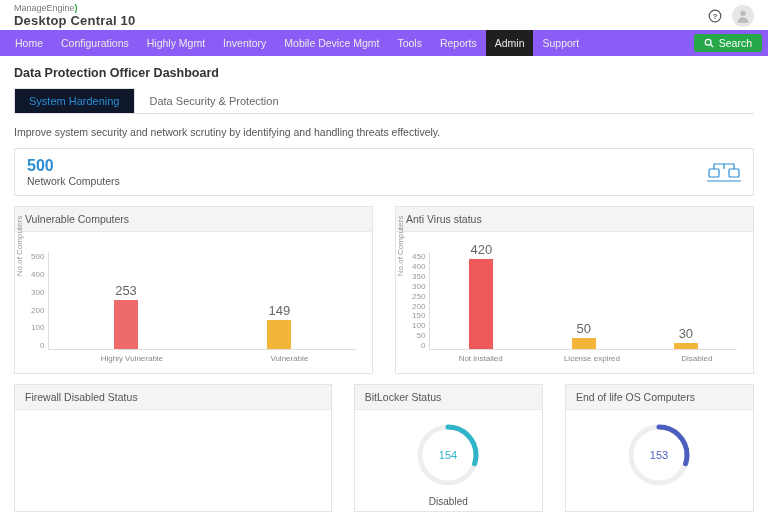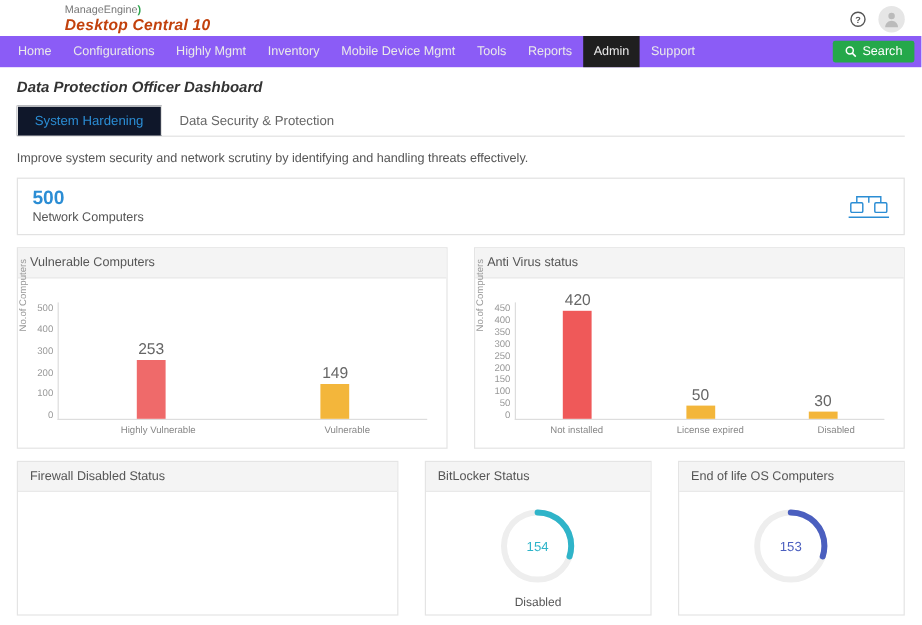--- a/index.html
+++ b/index.html
@@ -1,31 +1,31 @@
 <!DOCTYPE html>
 <html><head>
 <meta charset="utf-8">
 <style>
   * { box-sizing: border-box; margin: 0; padding: 0; }
   body { font-family: -apple-system, "Segoe UI", Arial, sans-serif; font-size: 11px; color: #333; background: #fff; width: 768px; }
   .topbar { display: flex; align-items: center; justify-content: space-between; padding: 4px 14px 2px; background: #fff; }
-  .logo-block { line-height: 1.1; margin-left: 40px; }
+  .logo-block { line-height: 1.1; }
   .logo-me { font-size: 9px; color: #777; }
   .logo-me b { color: #2aa34b; font-weight: 600; }
-  .logo-dc { font-size: 13px; font-weight: 600; color: #c2410c; letter-spacing: 0.2px; font-style: italic; }
+  .logo-dc { font-size: 13px; font-weight: 600; color: #404040; letter-spacing: 0.2px; }
   .top-right { display: flex; align-items: center; gap: 10px; }
   .help-icon { width: 14px; height: 14px; color: #555; }
   .avatar { width: 22px; height: 22px; border-radius: 50%; background: #e6e6e6; display:flex;align-items:center;justify-content:center;color:#bbb; }
   .nav { background: #8b5cf6; display: flex; align-items: center; padding: 0 6px; height: 26px; }
   .nav-item { color: #eaeaea; font-size: 10.5px; padding: 0 9px; line-height: 26px; cursor: pointer; white-space: nowrap; }
   .nav-item.active { background: #1f1f1f; }
   .nav-spacer { flex: 1; }
   .search-btn { background: #25a84a; color: #fff; font-size: 10.5px; padding: 3px 10px; border-radius: 2px; display: flex; align-items: center; gap: 5px; cursor: pointer; }
   .page { padding: 10px 14px 20px; }
-  .page-title { font-size: 12.5px; font-weight: 600; margin-bottom: 8px; color:#333;font-style:italic; }
+  .page-title { font-size: 12.5px; font-weight: 600; margin-bottom: 8px; color:#333; }
   .tabbar { display: flex; border-bottom: 1px solid #e2e2e2; }
   .tab { padding: 6px 14px; font-size: 11px; color: #666; cursor: pointer; border:1px solid transparent; border-bottom:none; }
   .tab.active { color: #2b8dd4; border-color:#e2e2e2; background:#0f172a; position:relative; top:0; }
   .desc { margin: 12px 0 10px; font-size: 10.5px; color:#555; }
   .summary { border: 1px solid #e2e2e2; padding: 8px 12px; display:flex; justify-content:space-between; align-items:center; }
   .summary-num { color:#2b8dd4; font-weight:600; font-size:16px; }
   .summary-lbl { font-size:10.5px; color:#555; }
   .row { display:flex; gap:22px; margin-top:10px; }
   .panel { border:1px solid #e4e4e4; flex:1; }
   .panel-h { background:#f4f4f4; padding:6px 10px; font-size:10.5px; color:#555; border-bottom:1px solid #e9e9e9; }

